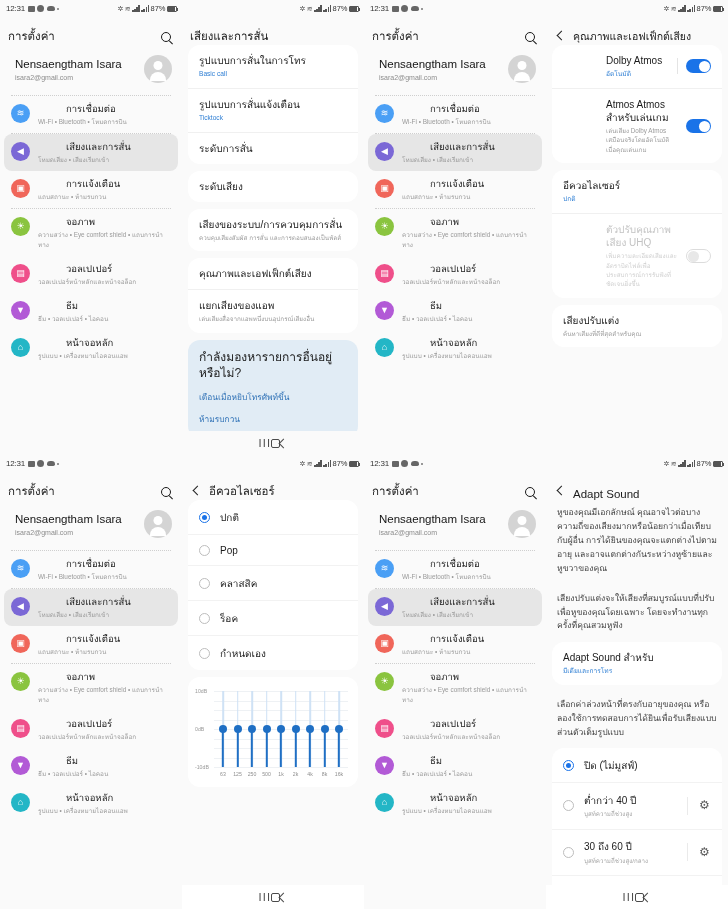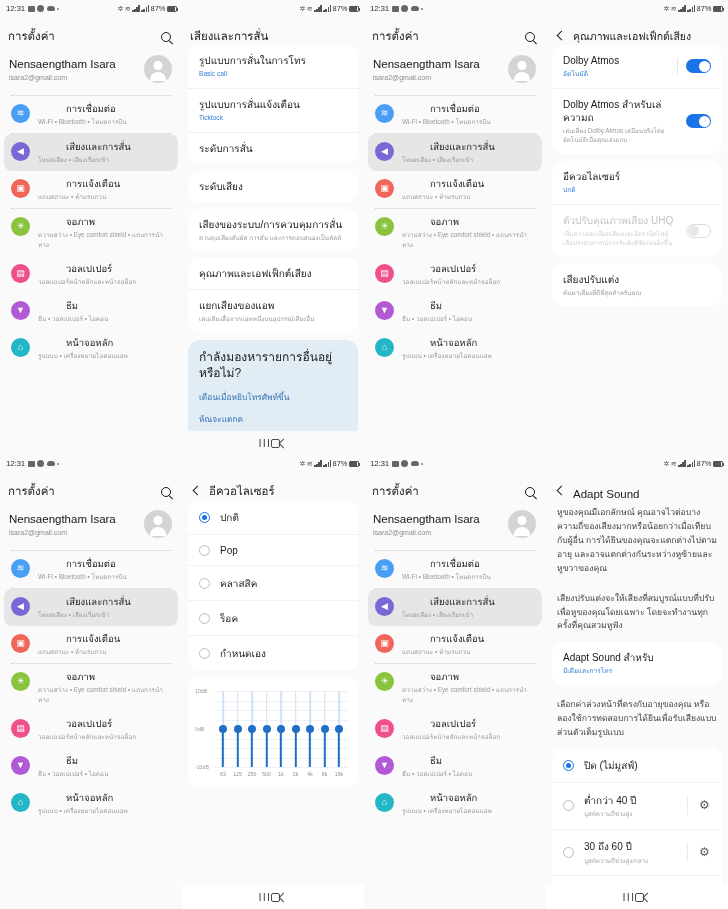--- a/index.html
+++ b/index.html
@@ -89,21 +89,21 @@
     content:''; position:absolute; left:9.5px; top:10px;
     width:4.5px;height:1.3px;background:#1b1b1b;transform:rotate(45deg);
     transform-origin:left center;
   }
 
   
   .body { flex: 1; overflow: hidden; position: relative; }
 
   
   .account {
-    display: flex; align-items: center; padding: 10px 10px 12px 9px;
+    display: flex; align-items: center; padding: 10px 10px 12px 15px;
   }
   .account .names { flex: 1; min-width: 0; }
   .account .nm { font-size: 11.5px; color: #151515; line-height: 1.25; }
   .account .em { font-size: 7px; color: #8c8c8c; margin-top: 2px; }
   .avatar {
     width: 28px; height: 28px; border-radius: 50%;
     background: #d4d4d4; flex: 0 0 auto;
     position: relative;
   }
   .avatar:before{
@@ -143,21 +143,21 @@
     overflow:hidden;
   }
   .crow { padding: 9px 11px; }
   .crow + .crow { border-top: 1px solid #f0f0f0; }
   .ctitle { font-size: 10px; color:#1a1a1a; line-height:1.3; }
   .csub { font-size: 6.3px; color:#9b9b9b; line-height:1.5; margin-top:2px; }
   .csub.blue { color:#2f7fd4; font-size:6.6px; }
   .crow.dim .ctitle { color:#c3c3c3; }
   .crow.dim .csub { color:#d0d0d0; }
   .crow.withtoggle { display:flex; align-items:center; gap:8px; }
-  .crow.withtoggle .ctw { flex:1; min-width:0; }
+  .crow.withtoggle .ctw { flex:1; min-width:0;margin-left:43px; }
 
   .toggle {
     width:25px;height:14px;border-radius:8px;background:#1a73e8;position:relative;flex:0 0 auto;
   }
   .toggle:after{content:'';position:absolute;right:1.5px;top:1.5px;width:11px;height:11px;border-radius:50%;background:#fff;}
   .toggle.off { background:#fff; border:1.2px solid #dcdcdc; }
   .toggle.off:after{ right:auto; left:1px; top:0.8px; background:#e8e8e8;}
   .tdiv { width:1px;height:16px;background:#e4e4e4;flex:0 0 auto;}
 
   
@@ -364,21 +364,21 @@
           <div class="ctitle">คุณภาพและเอฟเฟ็กต์เสียง</div>
         </div>
         <div class="crow">
           <div class="ctitle">แยกเสียงของแอพ</div>
           <div class="csub">เล่นเสียงสื่อจากแอพหนึ่งบนอุปกรณ์เสียงอื่น</div>
         </div>
       </div>
       <div class="sugg">
         <div class="sq1">กำลังมองหารายการอื่นอยู่หรือไม่?</div>
         <div class="lnk">เตือนเมื่อหยิบโทรศัพท์ขึ้น</div>
-        <div class="lnk">ห้ณจะแตกต</div>
+        <div class="lnk">ห้ามรบกวน</div>
       </div>
     </div>
     <div class="navbar grey">
       <div class="nav-recents">III</div>
       <div class="nav-home"></div>
       <div class="nav-back"></div>
     </div>
   </div>
 
   <div class="panel">
@@ -490,21 +490,21 @@
         <div class="crow withtoggle">
           <div class="ctw">
             <div class="ctitle">Dolby Atmos</div>
             <div class="csub blue">อัตโนมัติ</div>
           </div>
           <div class="tdiv"></div>
           <div class="toggle"></div>
         </div>
         <div class="crow withtoggle">
           <div class="ctw">
-            <div class="ctitle">Dolby Atmos สำหรับเล่ความถ</div>
+            <div class="ctitle">Atmos Atmos สำหรับเล่นเกม</div>
             <div class="csub">เล่นเสียง Dolby Atmos เสมือนจริงโดยอัตโนมัติเมื่อคุณเล่นเกม</div>
           </div>
           <div class="toggle"></div>
         </div>
       </div>
       <div class="card">
         <div class="crow">
           <div class="ctitle">อีควอไลเซอร์</div>
           <div class="csub blue">ปกติ</div>
         </div>

